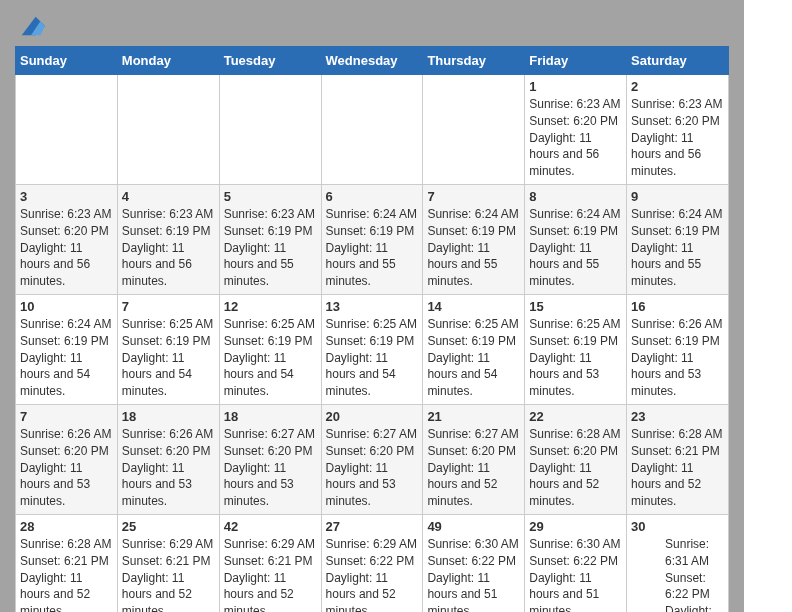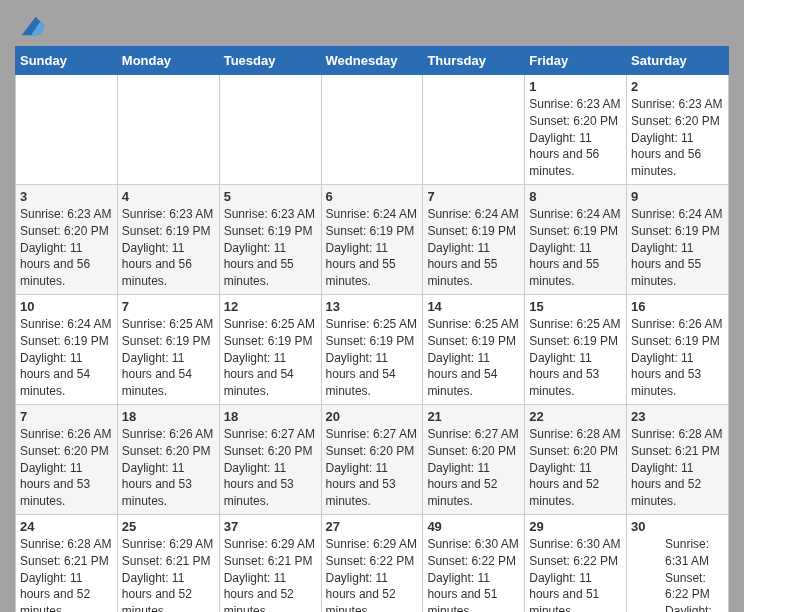--- a/index.html
+++ b/index.html
@@ -281,33 +281,33 @@
           </td>
           <td>
             <span class="day-num">23</span>
             <div class="day-info" style="white-space: pre-line;">Sunrise: 6:28 AM
 Sunset: 6:21 PM
 Daylight: 11 hours and 52 minutes.</div>
           </td>
         </tr>
         <tr>
           <td>
-            <span class="day-num">24</span>
+            <span class="day-num">28</span>
             <div class="day-info" style="white-space: pre-line;">Sunrise: 6:28 AM
 Sunset: 6:21 PM
 Daylight: 11 hours and 52 minutes.</div>
           </td>
           <td>
             <span class="day-num">25</span>
             <div class="day-info" style="white-space: pre-line;">Sunrise: 6:29 AM
 Sunset: 6:21 PM
 Daylight: 11 hours and 52 minutes.</div>
           </td>
           <td>
-            <span class="day-num">37</span>
+            <span class="day-num">42</span>
             <div class="day-info" style="white-space: pre-line;">Sunrise: 6:29 AM
 Sunset: 6:21 PM
 Daylight: 11 hours and 52 minutes.</div>
           </td>
           <td>
             <span class="day-num">27</span>
             <div class="day-info" style="white-space: pre-line;">Sunrise: 6:29 AM
 Sunset: 6:22 PM
 Daylight: 11 hours and 52 minutes.</div>
           </td>

